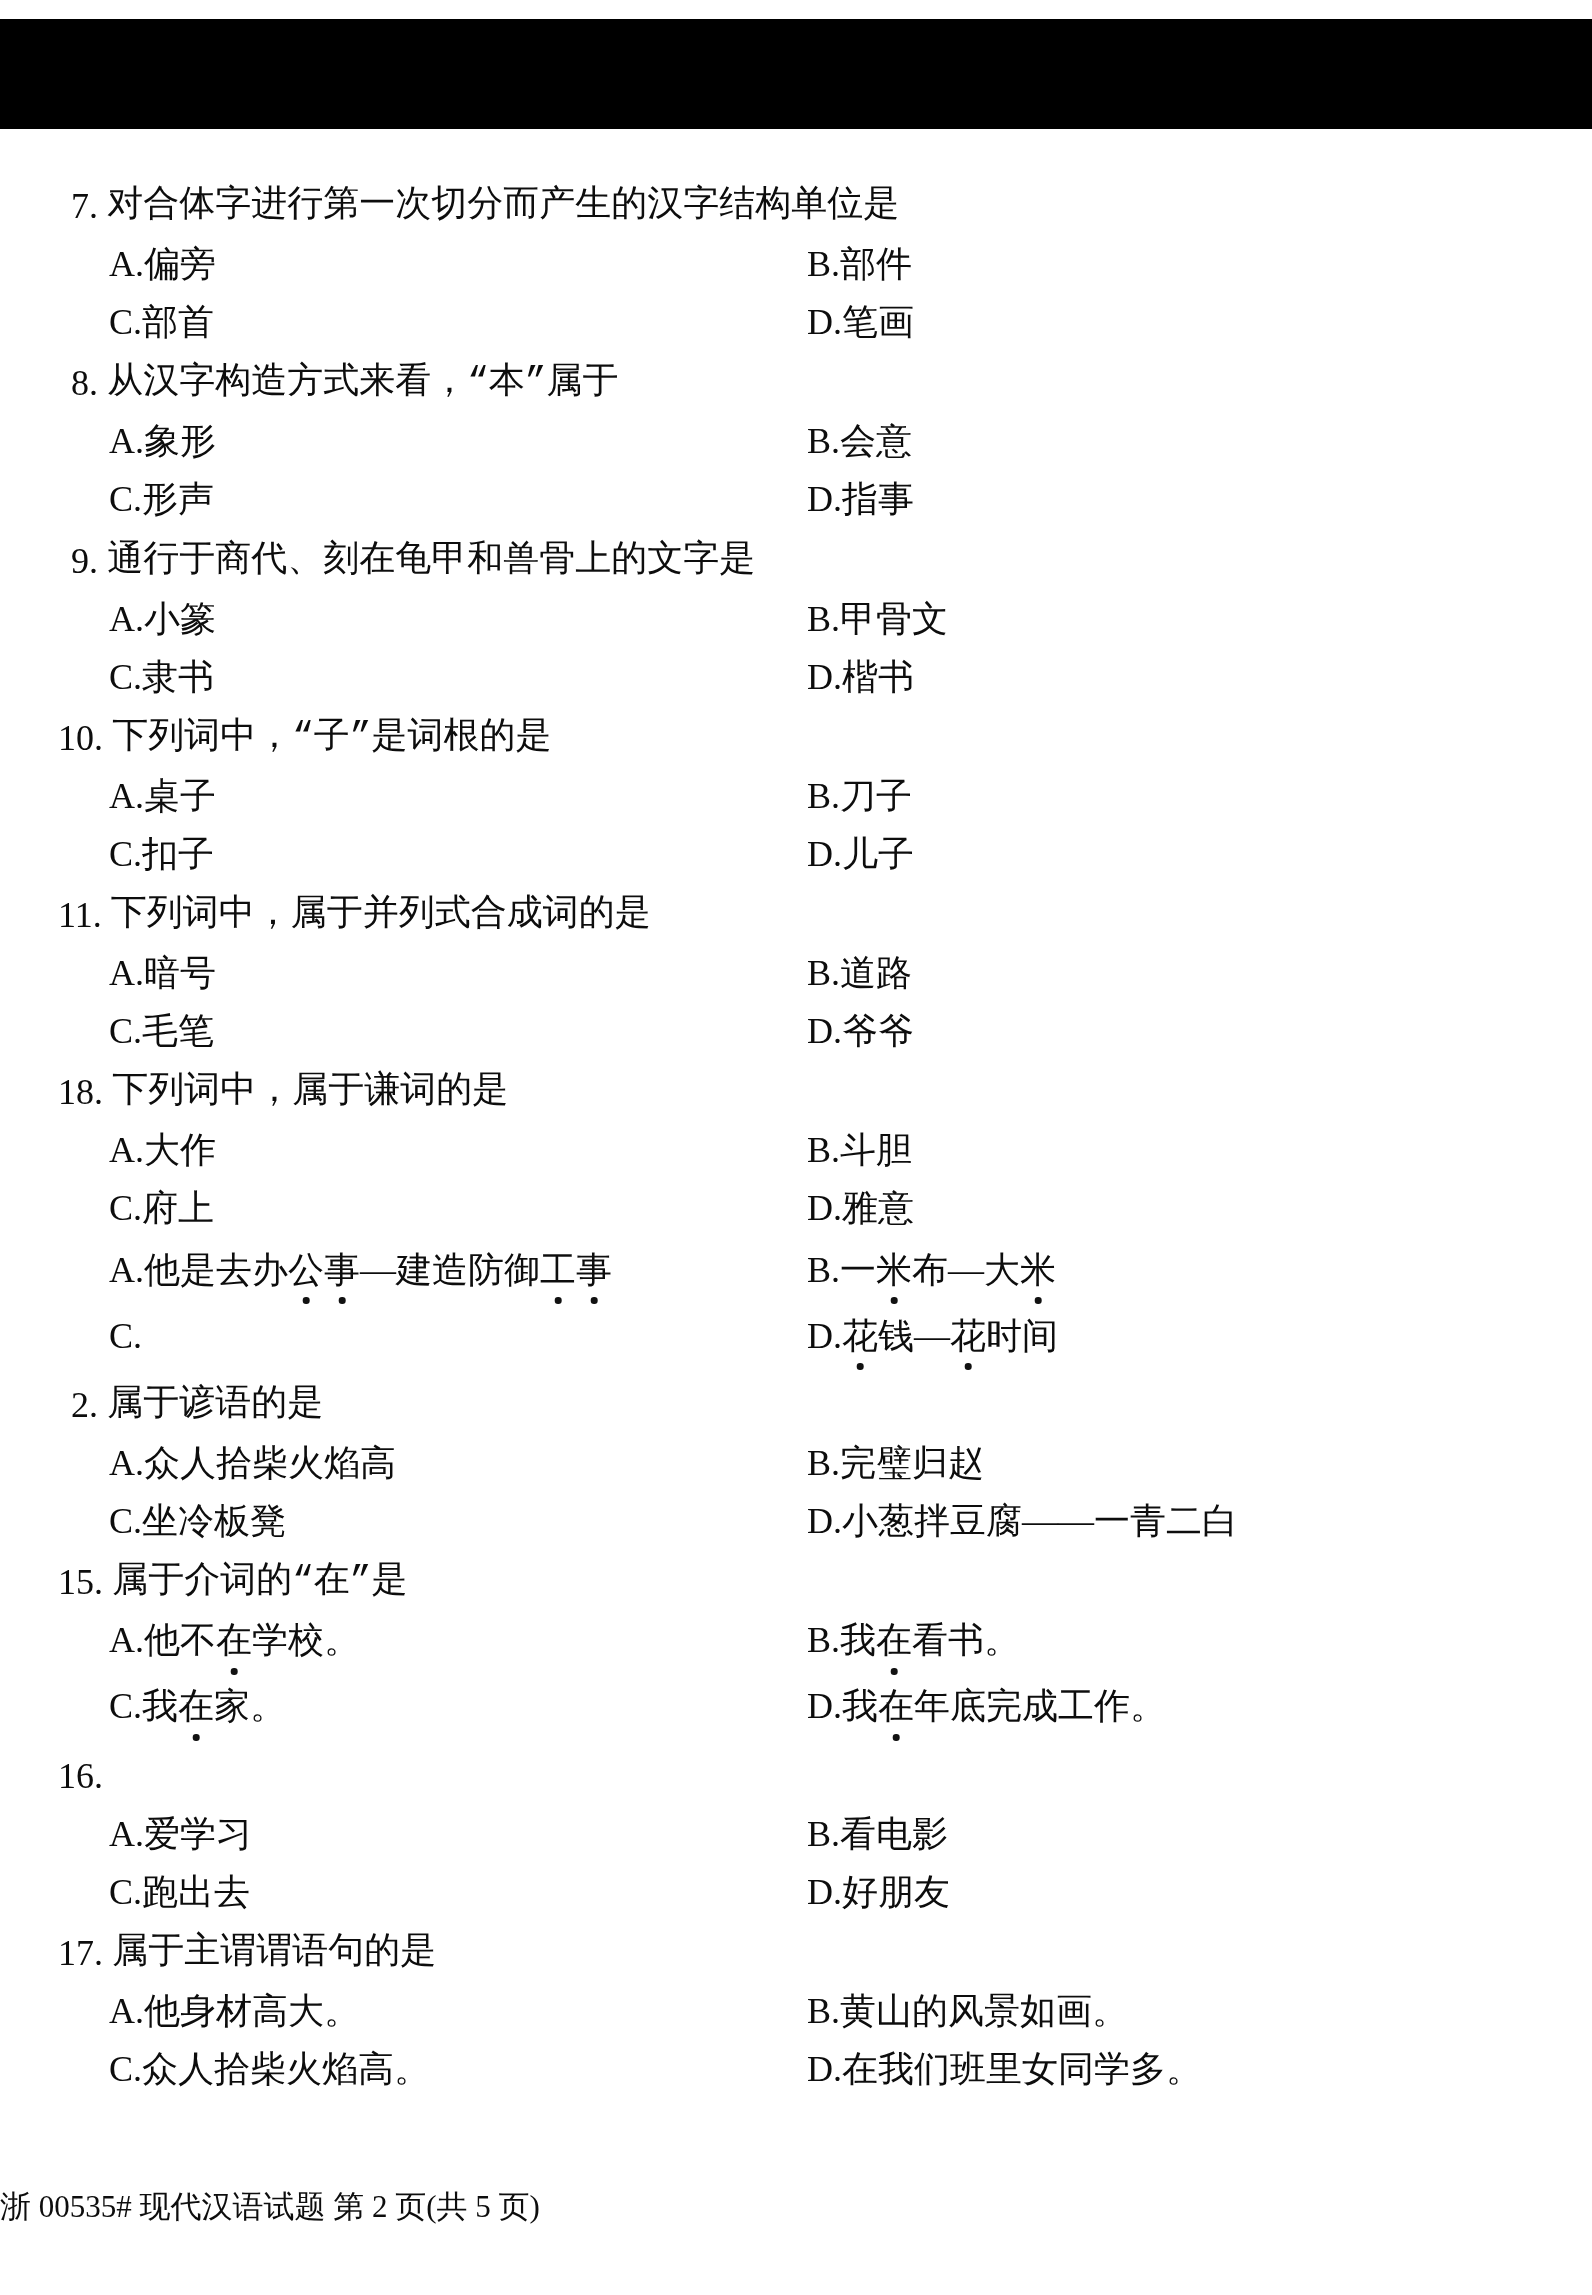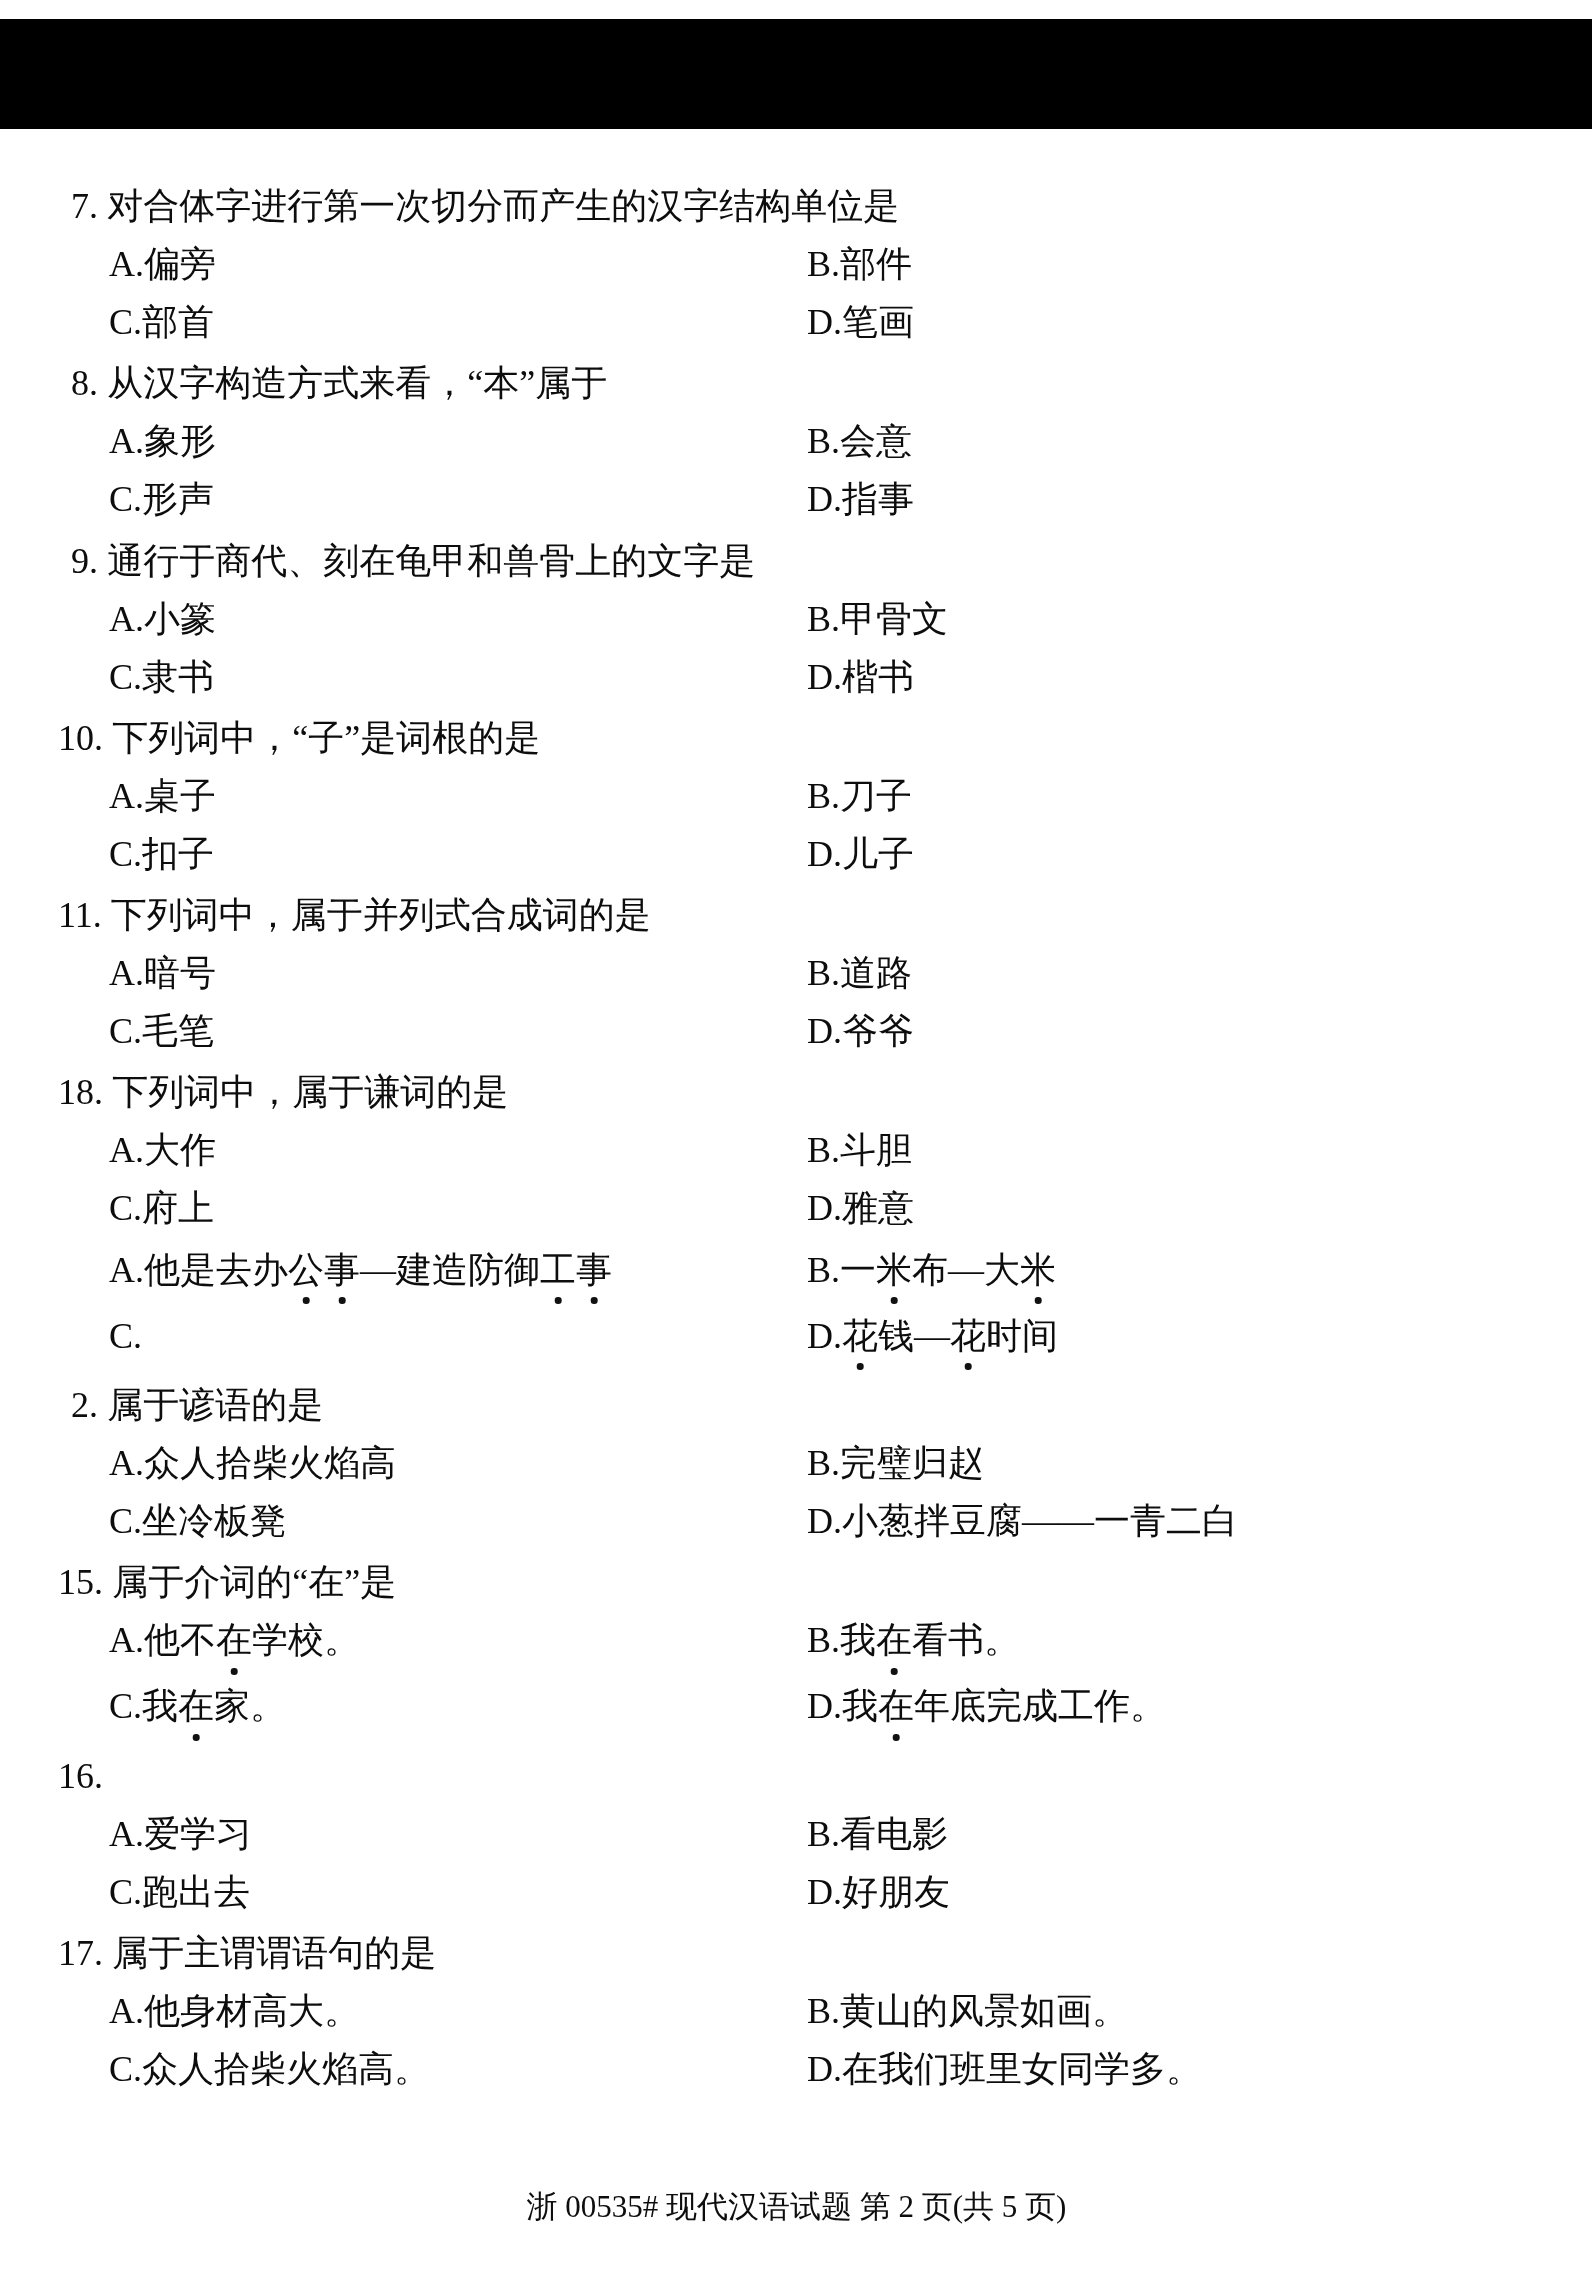--- a/index.html
+++ b/index.html
@@ -31,21 +31,21 @@
     display: flex;
     padding-left: 58px;
     font-size: 36px;
     line-height: 58px;
     white-space: nowrap;
   }
   .qnum {
     flex: 0 0 40px;
     text-align: right;
   }
-  .stem { margin-left: 9.2px; }
+  .stem { margin-left: 9.2px; font-family: Liberation Mono, monospace; }
 
   .opt-row {
     display: flex;
     padding-left: 109px;
     font-size: 36px;
     line-height: 58px;
     white-space: nowrap;
   }
   .question.dotted .opt-row { padding-bottom: 8px; }
 
@@ -62,21 +62,21 @@
     transform: translateX(-50%);
     width: 6.6px; height: 6.6px;
     border-radius: 50%;
     background: #111111;
   }
 
   .footer {
     position: absolute;
     top: 2187px;
     left: 0; right: 0;
-    text-align: center;
+    text-align: left;
     font-size: 31px;
     line-height: 40px;
     white-space: nowrap;
   }
 </style>
 </head>
 <body>
 
 <div class="page">
   <div class="black-bar"></div>

